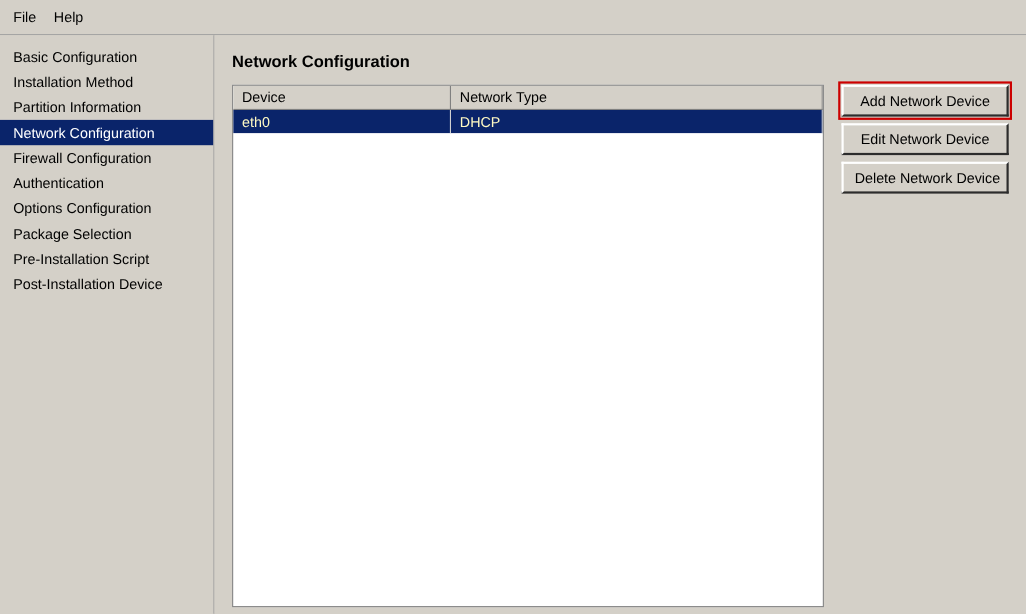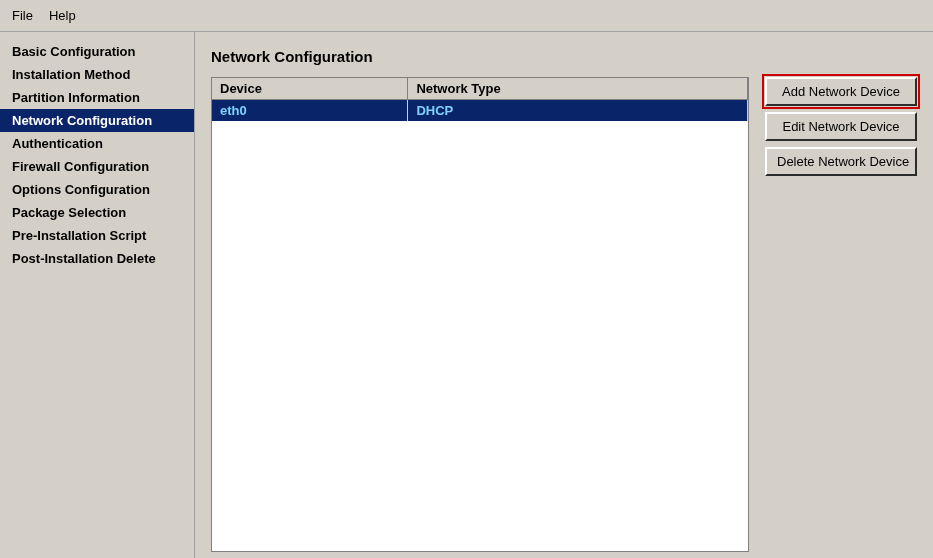--- a/index.html
+++ b/index.html
@@ -40,21 +40,20 @@
       border-right: 1px solid #a0a0a0;
       padding: 8px 0;
       overflow-y: auto;
     }
     .sidebar-item {
       padding: 4px 12px;
       cursor: pointer;
       font-size: 13px;
       color: #000;
       white-space: nowrap;
-      font-weight: bold;
     }
     .sidebar-item.active {
       background: #0a246a;
       color: white;
     }
 
     
     .content {
       flex: 1;
       background: #d4d0c8;
@@ -80,31 +79,30 @@
     .network-table {
       width: 100%;
       border-collapse: collapse;
     }
     .network-table thead th {
       background: #d4d0c8;
       border-bottom: 1px solid #808080;
       border-right: 1px solid #808080;
       padding: 3px 8px;
       text-align: left;
-      font-weight: bold;
+      font-weight: normal;
       font-size: 13px;
       margin-left: 20px;
     }
     .network-table tbody tr {
       cursor: pointer;
     }
     .network-table tbody tr.selected td {
       background: #0a246a;
-      color: #7dd3fc;
-      font-weight: bold;
+      color: #fef9c3;
     }
     .network-table tbody td {
       padding: 3px 8px;
       font-size: 13px;
       border-right: 1px solid #d0d0d0;
     }
 
     
     .content-inner {
       display: flex;
@@ -154,26 +152,26 @@
   <div class="menubar-item">Help</div>
 </div>
 
 <div class="main-container">
 
   <div class="sidebar">
     <div class="sidebar-item">Basic Configuration</div>
     <div class="sidebar-item">Installation Method</div>
     <div class="sidebar-item">Partition Information</div>
     <div class="sidebar-item active">Network Configuration</div>
+    <div class="sidebar-item">Firewall Configuration</div>
     <div class="sidebar-item">Authentication</div>
-    <div class="sidebar-item">Firewall Configuration</div>
     <div class="sidebar-item">Options Configuration</div>
     <div class="sidebar-item">Package Selection</div>
     <div class="sidebar-item">Pre-Installation Script</div>
-    <div class="sidebar-item">Post-Installation Delete</div>
+    <div class="sidebar-item">Post-Installation Device</div>
   </div>
 
   <div class="content">
     <div class="content-title">Network Configuration</div>
 
     <div class="content-inner">
 
       <div class="table-panel">
         <div class="table-container">
           <table class="network-table">

